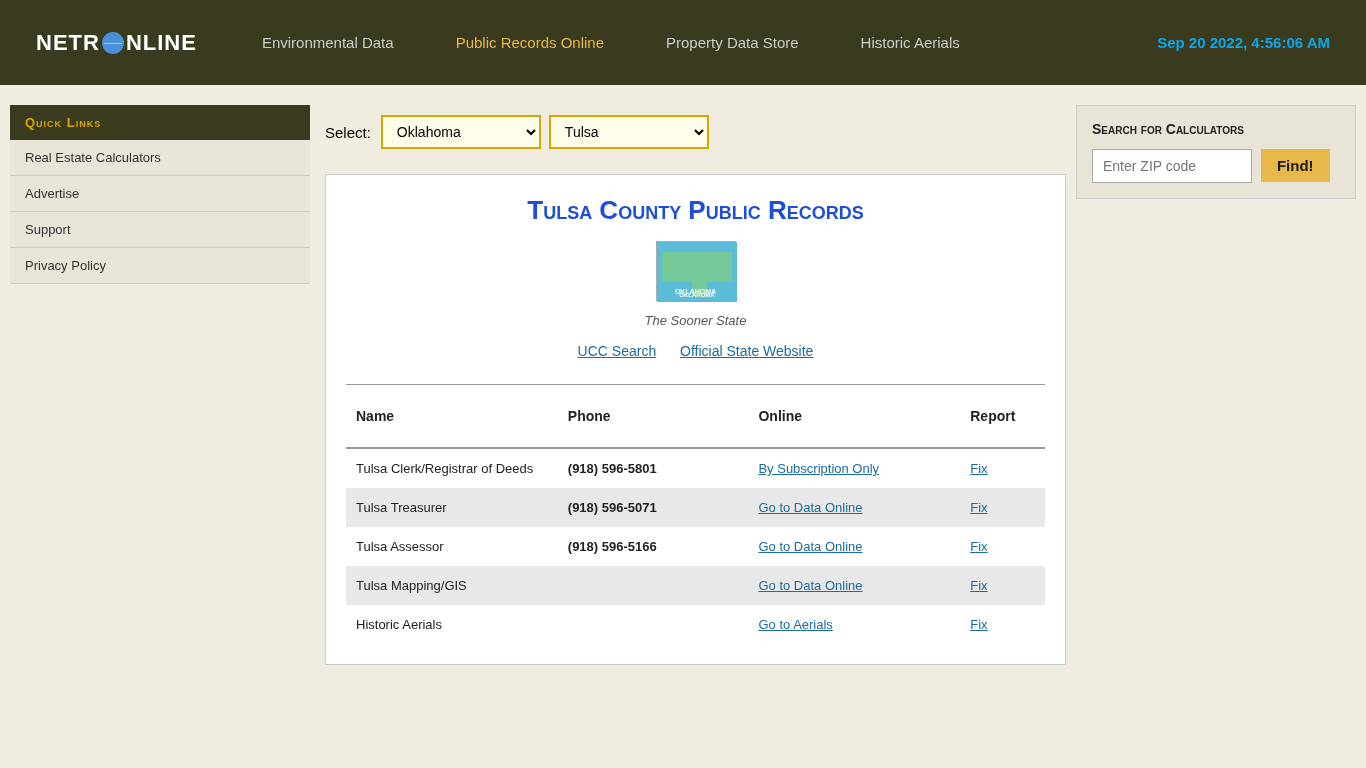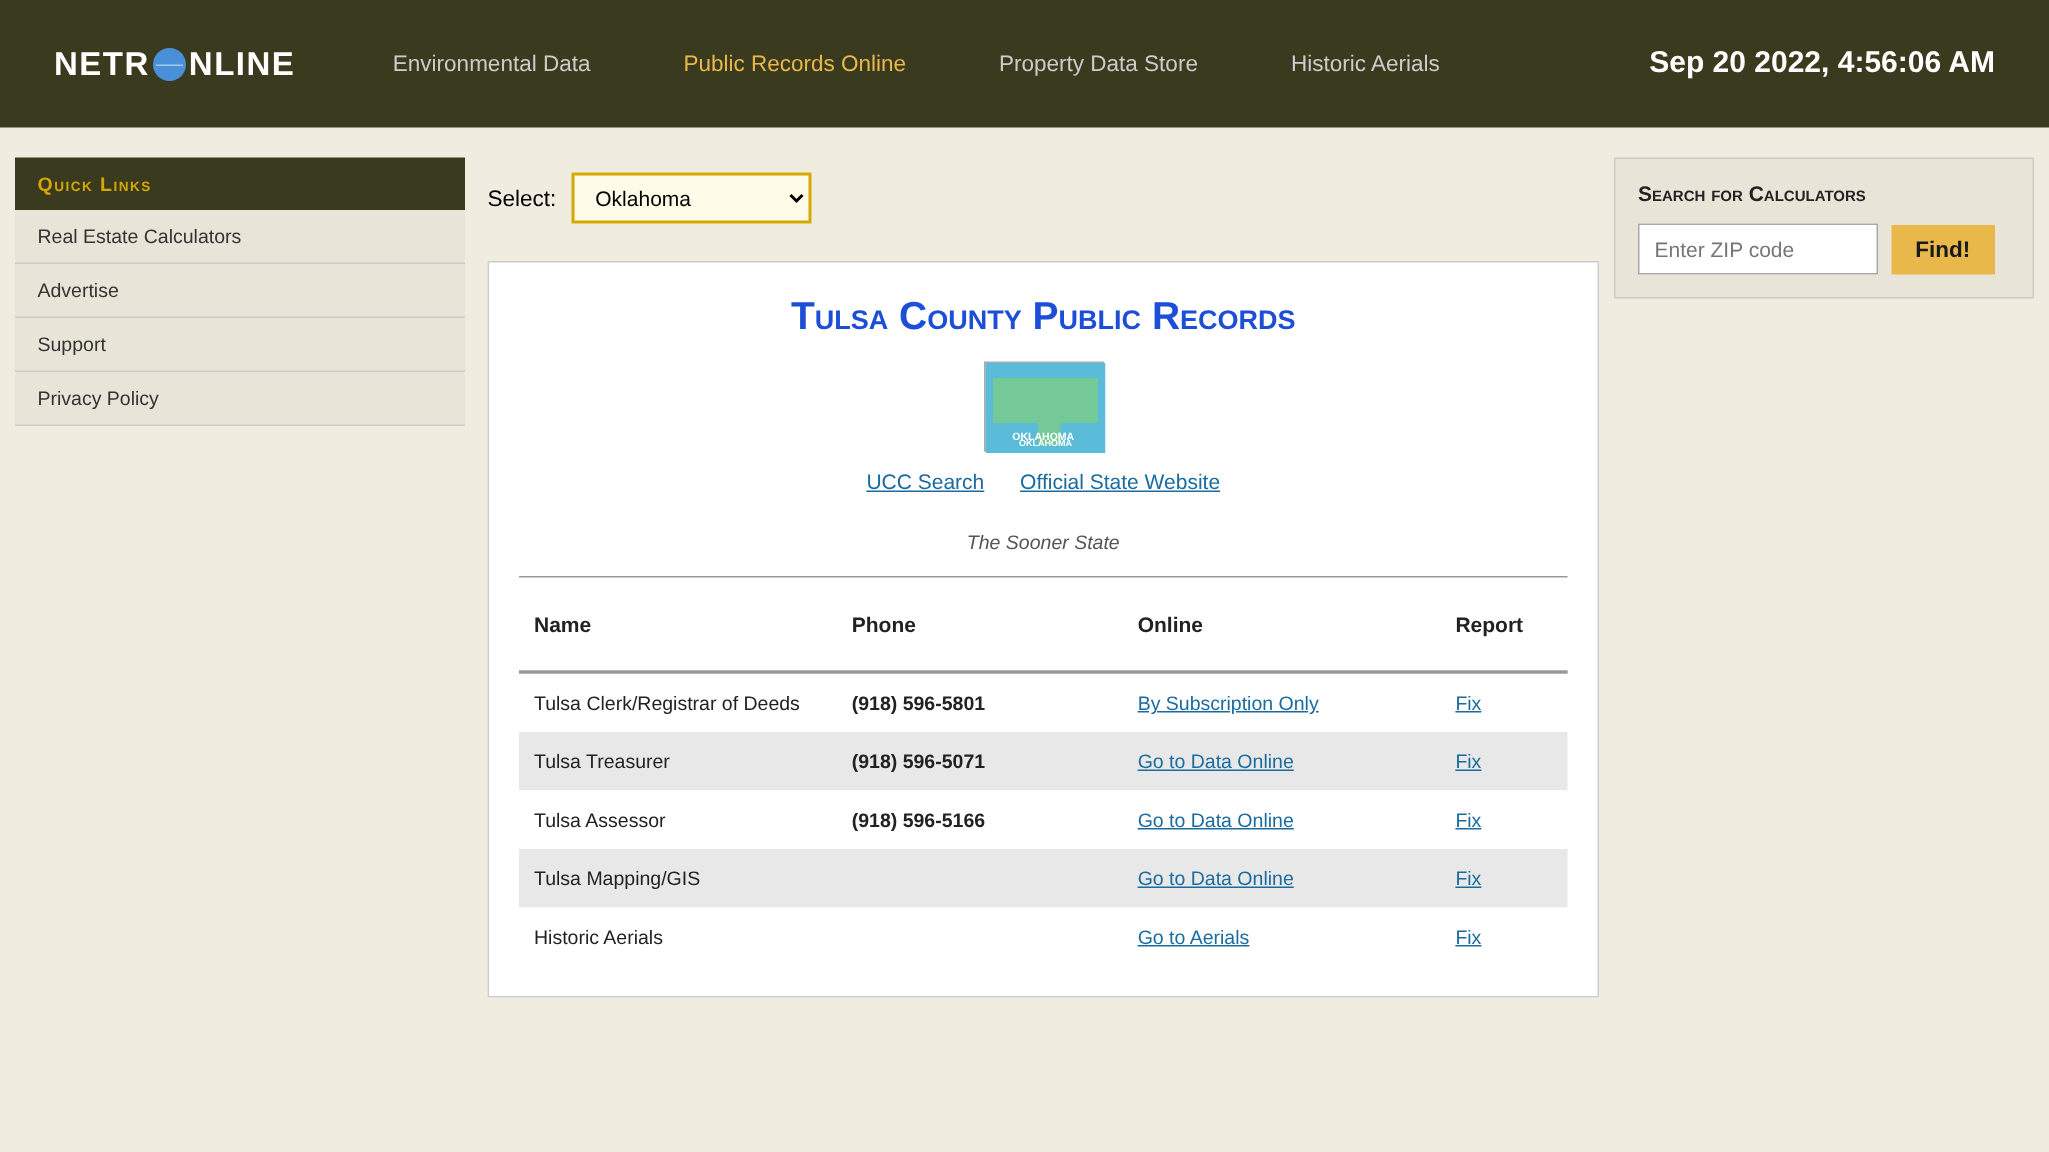--- a/index.html
+++ b/index.html
@@ -52,22 +52,22 @@
       color: #ccc;
       text-decoration: none;
       padding: 0 25px;
       font-size: 15px;
       cursor: pointer;
     }
     .nav-item.active {
       color: #e8b84b;
     }
     #datetime {
-      color: #ffffff;
-      font-size: 20px;
+      color: #0ea5e9;
+      font-size: 15px;
       font-weight: bold;
       white-space: nowrap;
       margin-left: auto;
     }
 
     
     #main-layout {
       display: flex;
       gap: 0;
       padding: 20px 10px;
@@ -295,42 +295,45 @@
     <a class="sidebar-link">Privacy Policy</a>
   </div>
 
   <div id="content">
 
     <div id="select-row">
       <span id="select-label">Select:</span>
       <select class="state-select">
         <option>Oklahoma</option>
       </select>
+      <select class="county-select">
+        <option>Tulsa</option>
+      </select>
     </div>
 
     <div id="county-content">
       <h1 id="county-title">Tulsa County Public Records</h1>
 
       <div id="state-image-container">
         <div id="state-image">
           
           <svg width="80" height="60" viewBox="0 0 80 60">
             <rect width="80" height="60" fill="#5abcd8"></rect>
             <polygon points="5,10 75,10 75,40 50,40 50,55 35,55 35,40 5,40" fill="#7ccc88" opacity="0.8"></polygon>
             <text x="40" y="55" text-anchor="middle" font-size="6" fill="white" font-weight="bold">OKLAHOMA</text>
           </svg>
         </div>
       </div>
 
+      <div id="state-nickname">The Sooner State</div>
+
       <div id="links-row">
         <a>UCC Search</a>
         <a>Official State Website</a>
       </div>
-
-      <div id="state-nickname">The Sooner State</div>
 
       <table id="records-table">
         <thead>
           <tr>
             <th class="col-name">Name</th>
             <th class="col-phone">Phone</th>
             <th class="col-online">Online</th>
             <th class="col-report">Report</th>
           </tr>
         </thead>

